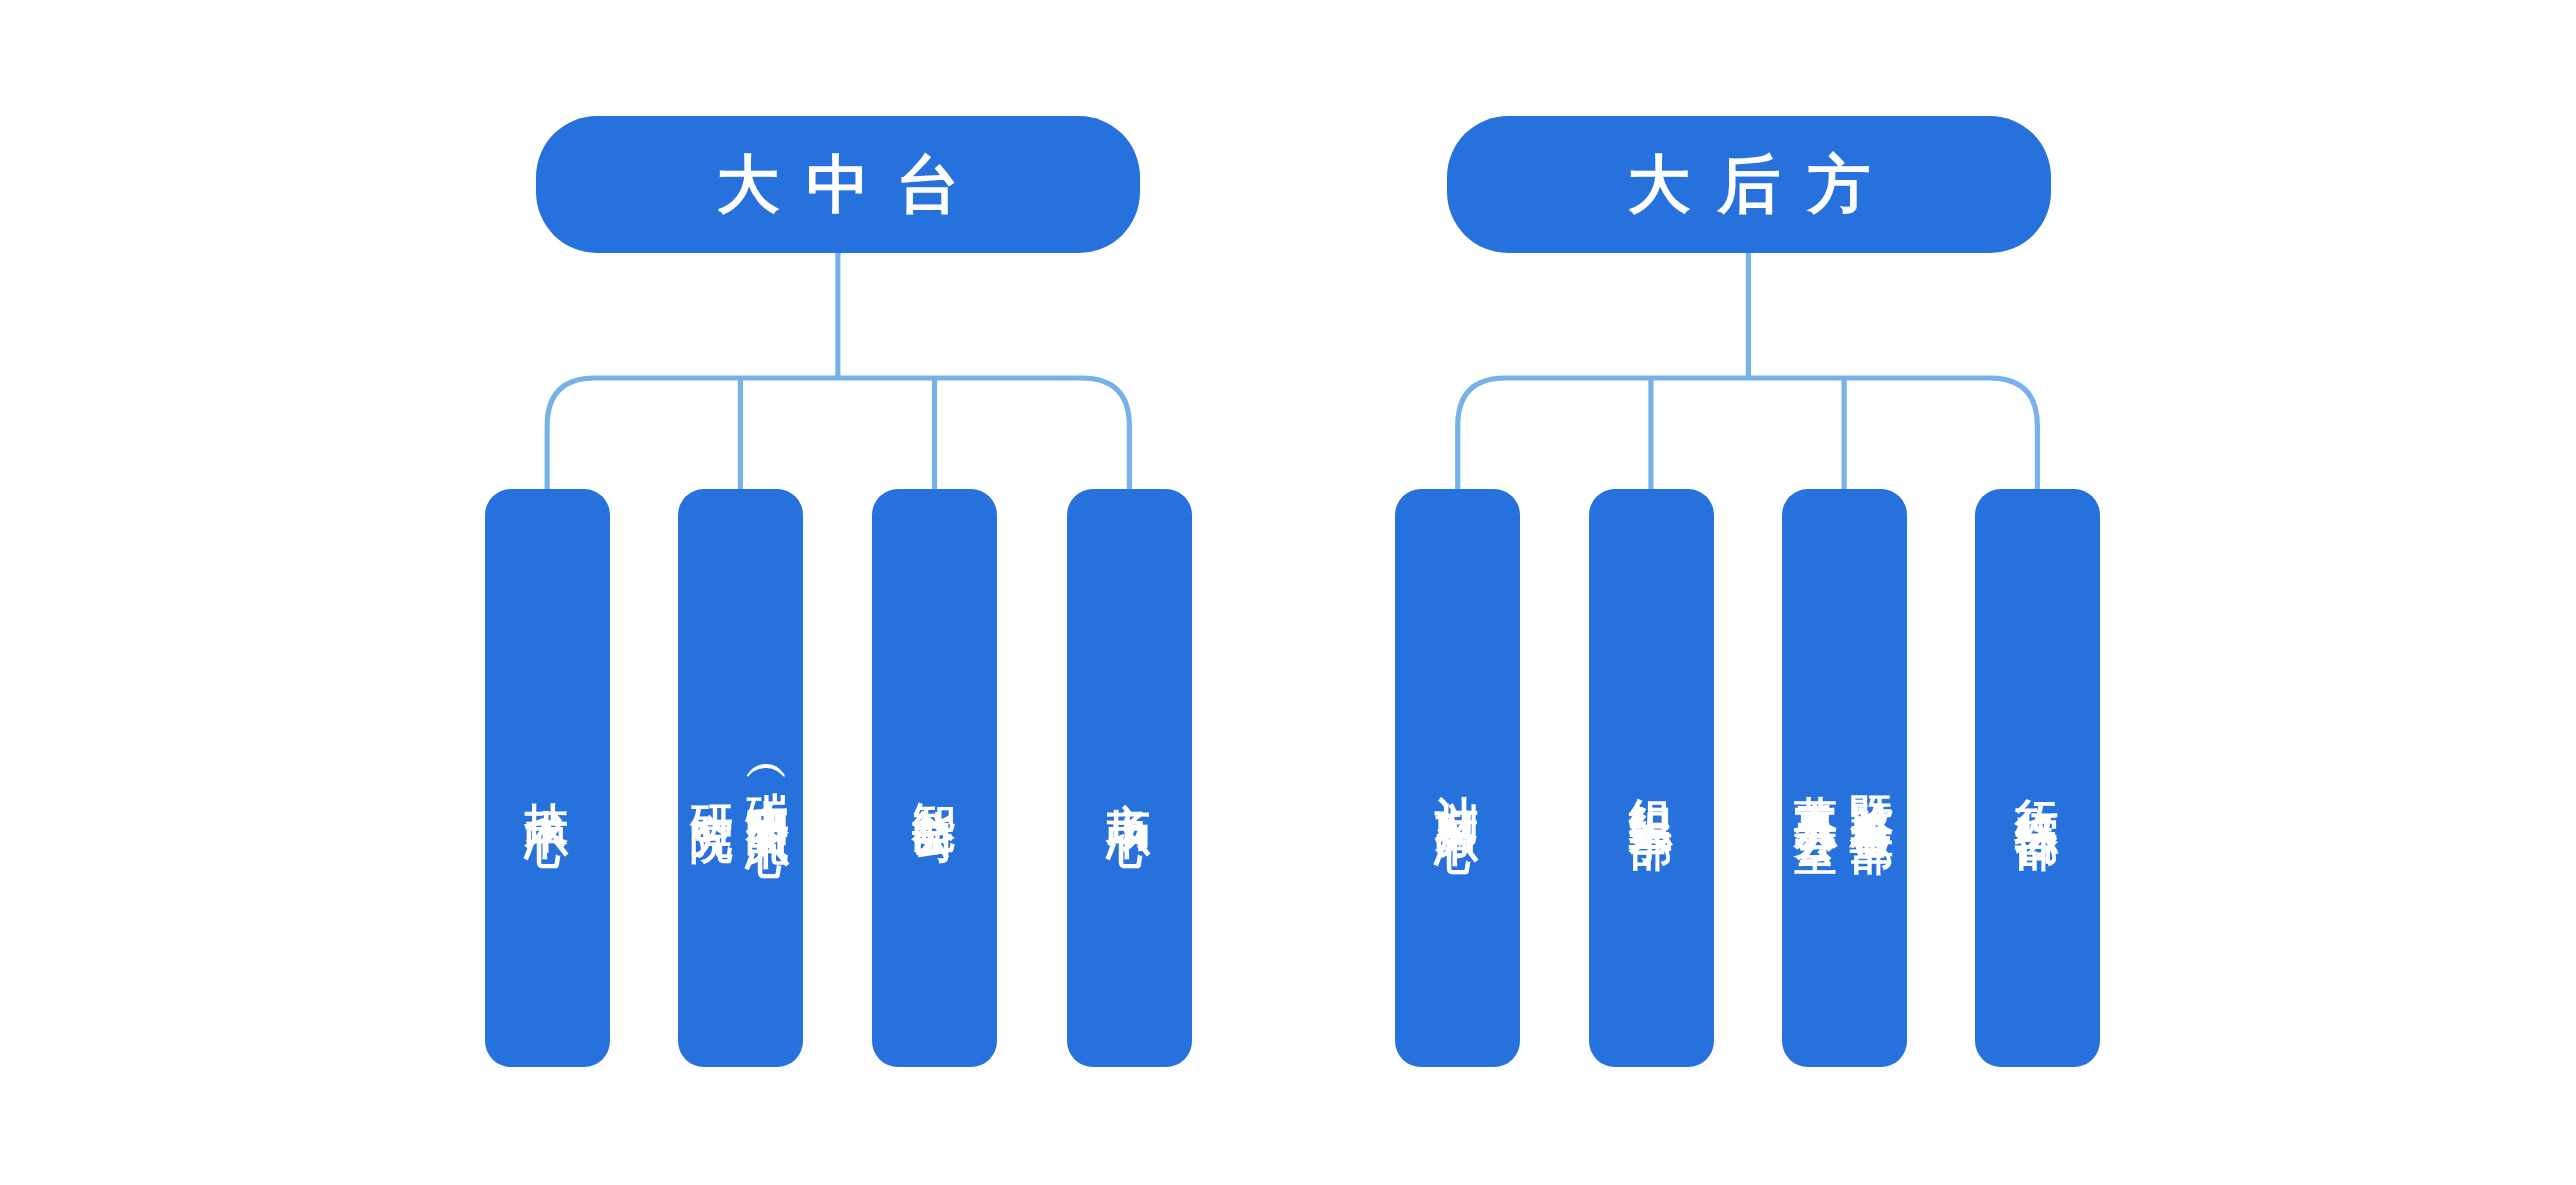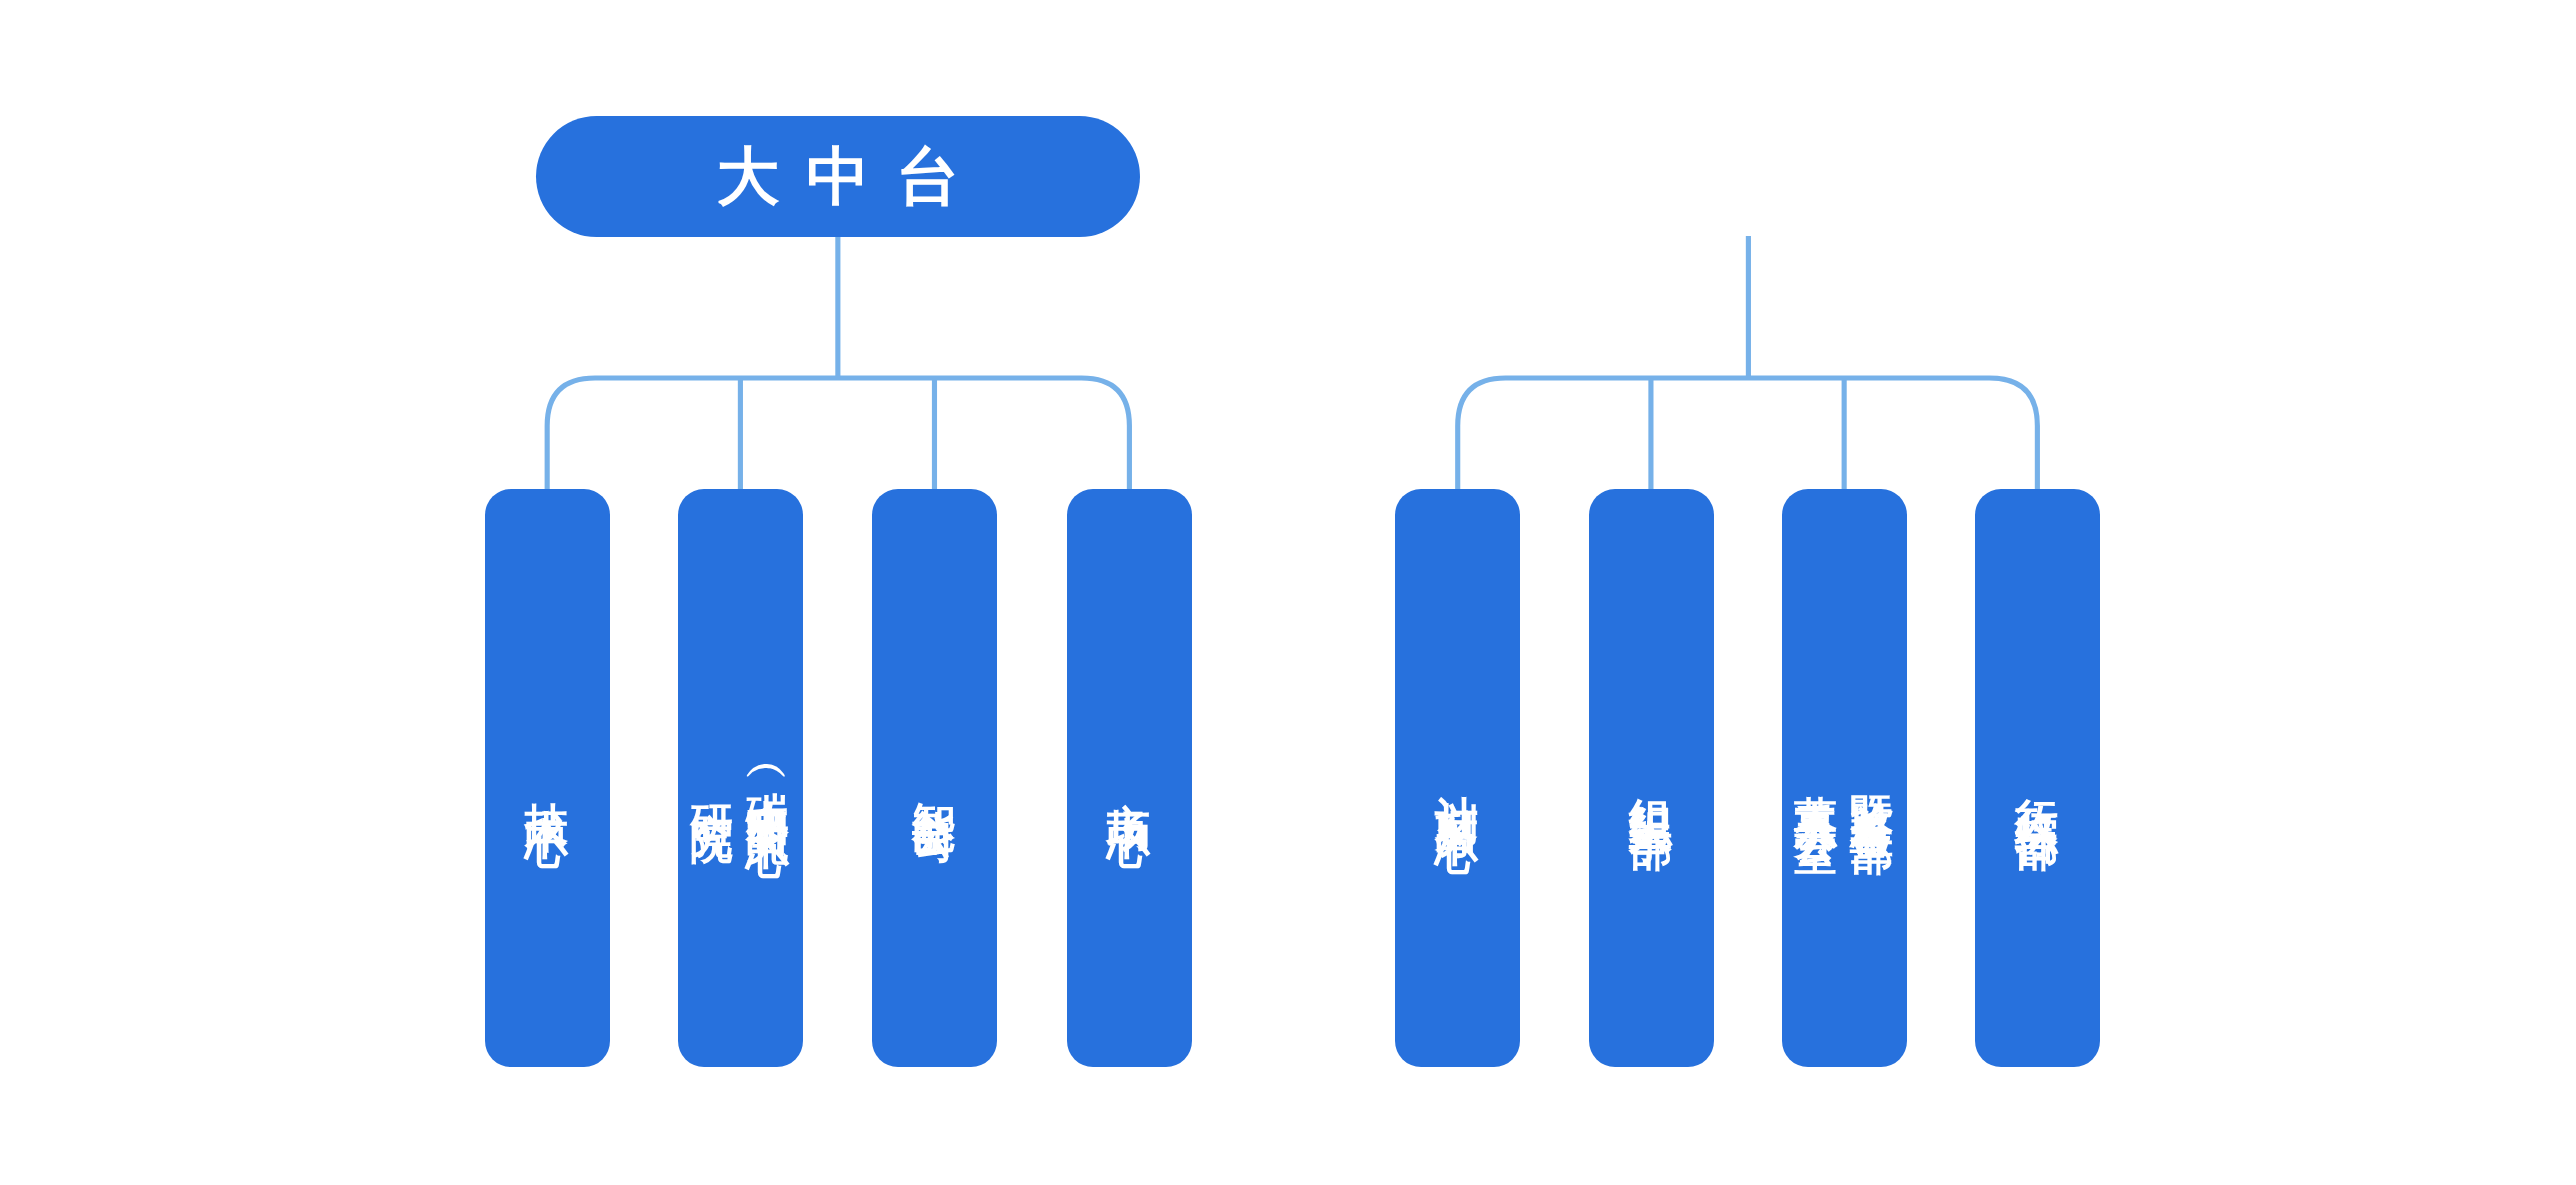--- a/index.html
+++ b/index.html
@@ -20,21 +20,21 @@
     left: 0;
     top: 0;
     width: 2576px;
     height: 1186px;
     pointer-events: none;
   }
   .pill {
     position: absolute;
     top: 116px;
     width: 604px;
-    height: 121px;
+    height: 137px;
     background: var(--node-fill, #2771dd);
     border-radius: 61px;
     display: flex;
     align-items: center;
     justify-content: center;
   }
   .pill-label {
     color: var(--node-text, #ffffff);
     font-size: 63px;
     font-weight: 700;
@@ -88,20 +88,23 @@
     <div class="dept-label">研究院
 （碳中和研究中心）</div>
   </div>
   <div class="dept" style="left:872px;">
     <div class="dept-label">智能公司</div>
   </div>
   <div class="dept" style="left:1067px;">
     <div class="dept-label">市场中心</div>
   </div>
 
+  <div class="pill" style="left:1447px;">
+    <div class="pill-label">大后方</div>
+  </div>
   <div class="dept" style="left:1395px;">
     <div class="dept-label">计划财务中心</div>
   </div>
   <div class="dept" style="left:1589px;">
     <div class="dept-label">组织人事部</div>
   </div>
   <div class="dept" style="left:1782px;">
     <div class="dept-label">董事会办公室
 暨监督检查部</div>
   </div>

